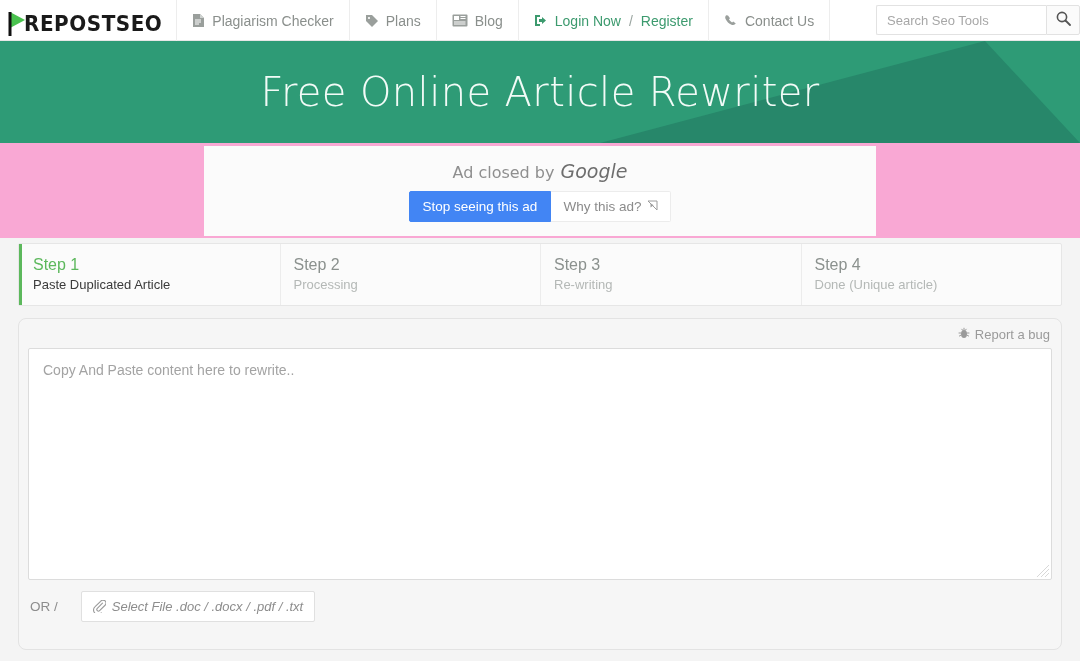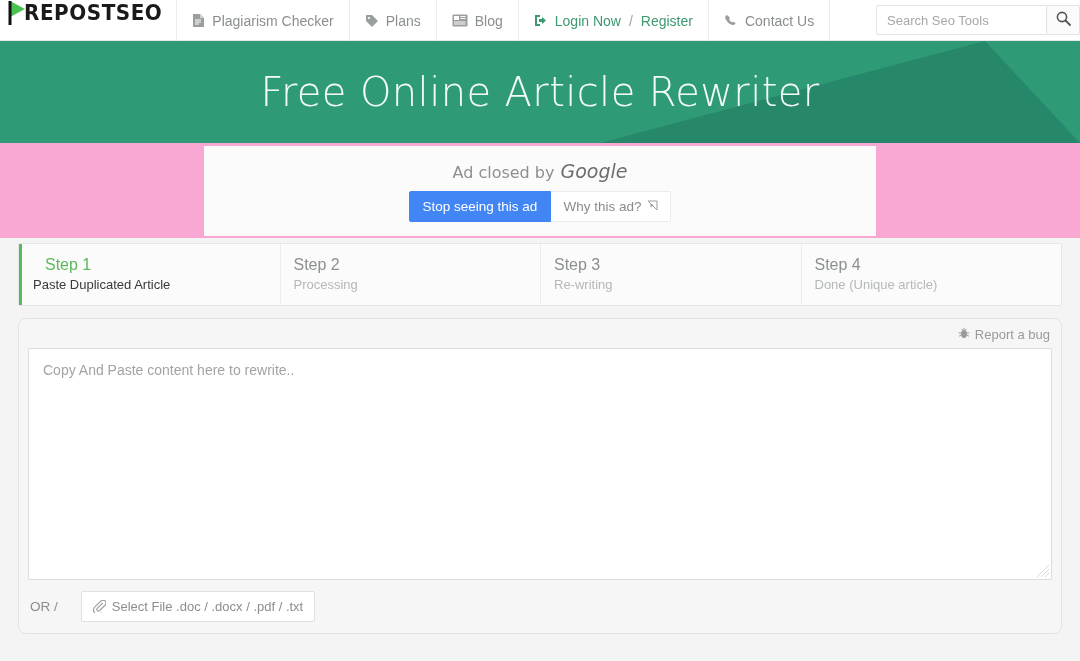--- a/index.html
+++ b/index.html
@@ -14,21 +14,21 @@
 
   
   .topnav {
     position: relative;
     width: 1080px; height: 41px;
     background: #ffffff;
     border-bottom: 1px solid #e7e7e7;
     display: flex; align-items: stretch;
   }
   .logo-wrap {
-    display: flex; align-items: flex-start;
+    display: flex; align-items: flex-end;
     padding: 0 14px 0 8px;
     height: 37px;
   }
   .logo {
     display: flex; align-items: center;
     font-weight: 700; font-size: 21px; letter-spacing: 0.5px;
     color: #1a1a1a;
     font-family: "DejaVu Sans", sans-serif;
   }
   .logo-mark {
@@ -142,31 +142,31 @@
     border: 1px solid #e6e6e6;
     border-radius: 2px;
   }
   .step {
     flex: 1 1 0;
     padding: 12px 0 13px 13px;
     border-left: 1px solid #ececec;
   }
   .step:first-child { border-left: 3px solid #5cb85c; padding-left: 11px; }
   .step-title { font-size: 16px; color: #8b918e; margin-bottom: 3px; font-weight: 400; }
-  .step.active .step-title { color: #5cb85c; margin-left: 12px; }
+  .step.active .step-title { color: #5cb85c; }
   .step-sub { font-size: 13px; color: #b4b8b6; }
   .step.active .step-sub { color: #3a3a3a; }
 
   
   .panel {
     width: 1044px; margin: 12px auto 0;
     background: #f6f6f6;
     border: 1px solid #e3e3e3;
     border-radius: 8px;
-    padding: 8px 9px 10px;
+    padding: 8px 9px 26px;
   }
   .panel-top {
     display: flex; justify-content: flex-end;
     padding: 0 2px 6px 0;
   }
   .bug-link {
     display: flex; align-items: center; gap: 5px;
     font-size: 13px; color: #9a9a9a; cursor: pointer;
   }
   .ta-wrap { position: relative; }
@@ -192,20 +192,21 @@
     padding: 11px 0 1px 2px;
   }
   .or-label { font-size: 13.5px; color: #8d8d8d; }
   .file-btn {
     display: flex; align-items: center; gap: 6px;
     background: #fff; border: 1px solid #e0e0e0; border-radius: 2px;
     padding: 7px 11px;
     font-size: 13px; color: #8d8d8d; cursor: pointer;
     font-family: "Liberation Sans", sans-serif;
     white-space: nowrap;
+    font-style: italic;
   }
   .clip { color: #9a9a9a; display: inline-flex; }
 </style>
 </head>
 <body>
 
 <div class="topnav">
 
   <div class="logo-wrap">
     <div class="logo">

